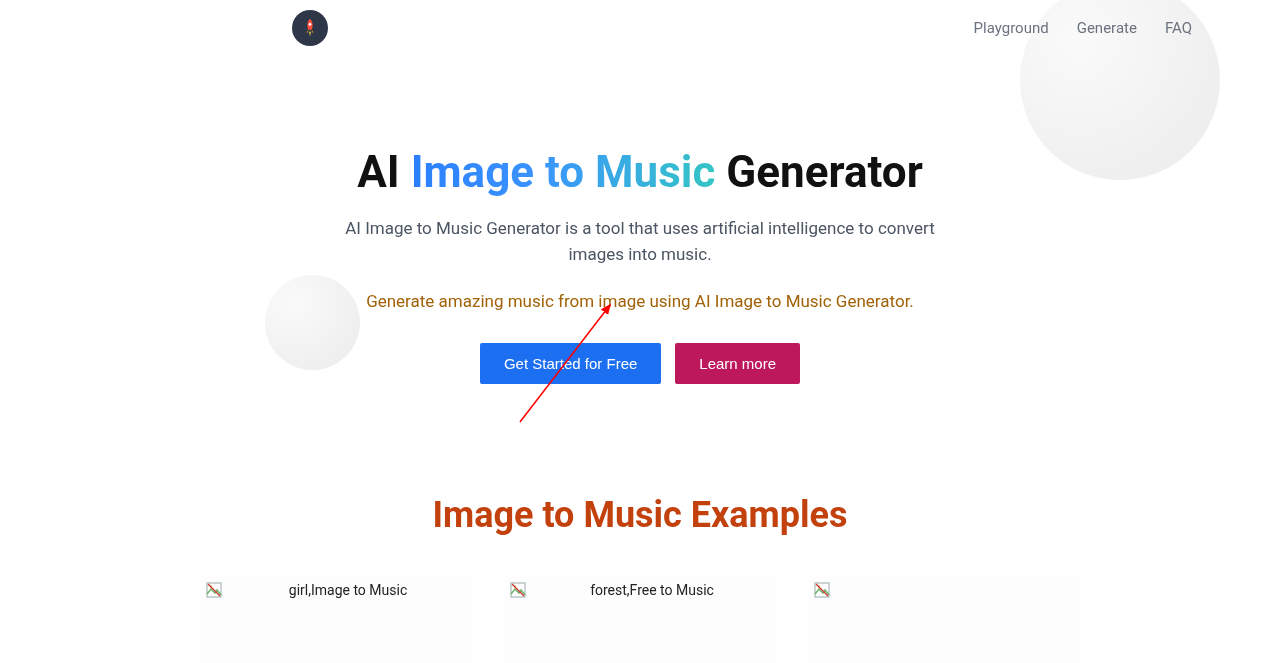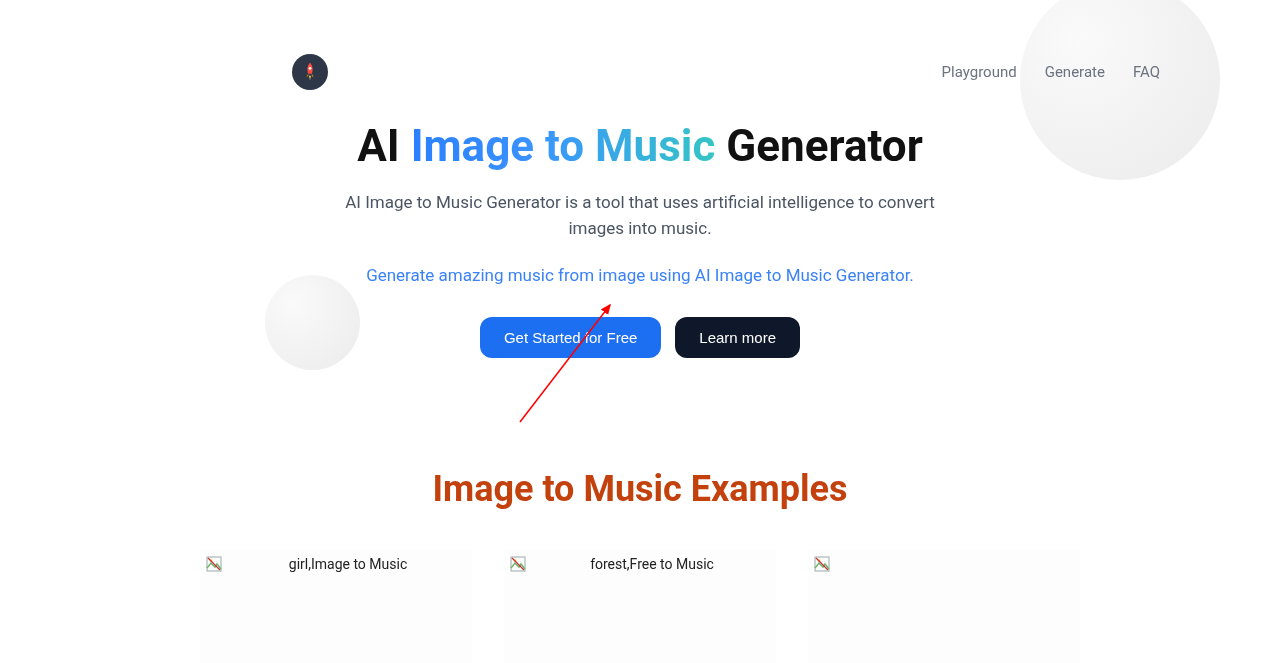--- a/index.html
+++ b/index.html
@@ -38,23 +38,22 @@
       left: 265px;
       z-index: 0;
     }
     
     
     .header {
       position: relative;
       display: flex;
       justify-content: space-between;
       align-items: center;
-      padding: 10px 120px 0 292px;
+      padding: 10px 88px 0 292px;
       z-index: 2;
-      margin-top: 44px;
     }
     .logo {
       width: 36px;
       height: 36px;
       border-radius: 50%;
       background: #2d3748;
       position: relative;
       display: flex;
       align-items: center;
       justify-content: center;
@@ -67,21 +66,21 @@
       color: #6b7280;
       font-size: 15px;
       text-decoration: none;
       cursor: pointer;
     }
     
     
     .hero {
       position: relative;
       text-align: center;
-      margin-top: 30px;
+      margin-top: 100px;
       z-index: 2;
     }
     .hero-title {
       font-size: 44px;
       font-weight: 700;
       color: #111;
     }
     .hero-title .gradient {
       background: linear-gradient(90deg, #2b7fff 0%, #3a93ff 40%, #35c5c5 100%);
       -webkit-background-clip: text;
@@ -93,41 +92,41 @@
       font-size: 17px;
       color: #4b5563;
       line-height: 1.5;
       max-width: 640px;
       margin-left: auto;
       margin-right: auto;
     }
     .hero-sub {
       margin-top: 24px;
       font-size: 17px;
-      color: #3b82f6;
+      color: #a16207;
     }
     .hero-buttons {
       margin-top: 32px;
       display: flex;
       justify-content: center;
       gap: 14px;
     }
     .btn {
       padding: 12px 24px;
       font-size: 15px;
       border: none;
       cursor: pointer;
-      border-radius: 12px;
+      border-radius: 2px;
     }
     .btn-primary {
       background: #1d6ff2;
       color: #fff;
     }
     .btn-secondary {
-      background: #0f172a;
+      background: #be185d;
       color: #fff;
     }
     
     
     .arrow-svg {
       position: absolute;
       left: 510px;
       top: 302px;
       pointer-events: none;
       z-index: 3;

